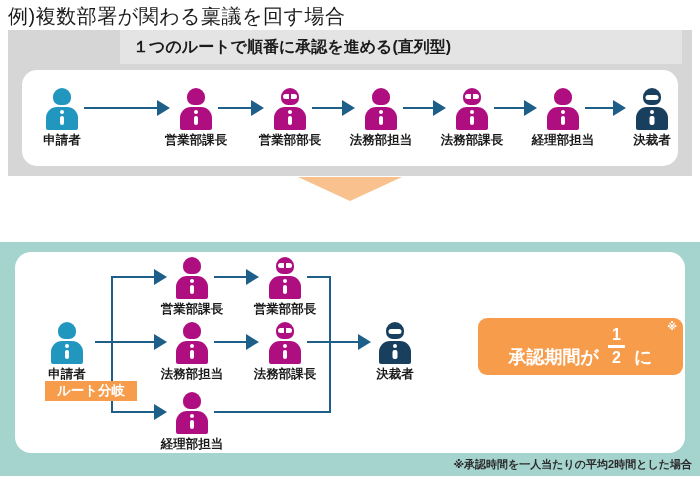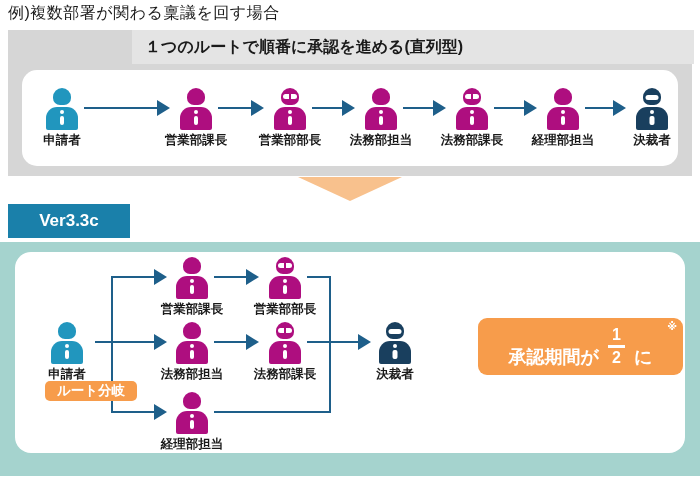--- a/index.html
+++ b/index.html
@@ -1,27 +1,27 @@
 <!DOCTYPE html>
 <html><head>
 <meta charset="utf-8">
 <style>
   html,body{margin:0;padding:0;background:#fff;}
   .canvas{
     position:relative;width:700px;height:480px;background:#ffffff;overflow:hidden;
     font-family:"Liberation Sans","DejaVu Sans",sans-serif;color:#1a1a1a;
   }
   
-  .page-title{position:absolute;left:8px;top:3px;font-size:16px;font-weight:400;letter-spacing:.5px;}
+  .page-title{position:absolute;left:8px;top:3px;font-size:20px;font-weight:400;letter-spacing:.5px;}
   .panel-gray{position:absolute;left:8px;top:30px;width:684px;height:146px;background:#d6d6d6;}
   .ver-badge{position:absolute;width:122px;height:34px;line-height:34px;text-align:center;
     color:#fff;font-weight:bold;font-size:17px;}
   .badge-gray{left:8px;top:30px;background:#8f8f8f;}
   .badge-teal{left:8px;top:204px;background:#1a80aa;}
-  .head-strip{position:absolute;left:132px;width:562px;height:34px;background:#e4e4e4;
+  .head-strip{position:absolute;left:120px;width:562px;height:34px;background:#e4e4e4;
     font-size:16px;font-weight:bold;line-height:34px;padding-left:13px;box-sizing:border-box;white-space:nowrap;}
   .head-strip-1{top:30px;}
   .head-strip-2{top:204px;}
   .hl-orange{color:#f0913f;}
   .flow-box{position:absolute;background:#fff;border-radius:15px;}
   .box-serial{left:22px;top:70px;width:656px;height:96px;}
   .teal-panel{position:absolute;left:0;top:242px;width:700px;height:234px;background:#a5d3ce;}
   .box-parallel{position:absolute;left:15px;top:252px;width:670px;height:201px;background:#fff;border-radius:16px;}
   .down-tri{position:absolute;left:298px;top:177px;width:0;height:0;
     border-left:52px solid transparent;border-right:52px solid transparent;border-top:24px solid #f8c18d;}
@@ -43,21 +43,21 @@
   .plabel{margin-top:2px;font-size:12.5px;font-weight:bold;white-space:nowrap;color:#1a1a1a;}
   
   .arrow{position:absolute;height:16px;margin-top:-8px;}
   .arrow::before{content:'';position:absolute;left:0;right:11px;top:6.75px;height:2.5px;background:#1e5f8a;}
   .arrow::after{content:'';position:absolute;right:0;top:0;width:0;height:0;
     border-top:8px solid transparent;border-bottom:8px solid transparent;border-left:13px solid #1e5f8a;}
   .hline{position:absolute;height:2.5px;margin-top:-1.25px;background:#1e5f8a;}
   .vline{position:absolute;width:2.5px;margin-left:-1.25px;background:#1e5f8a;}
   
   .branch-badge{position:absolute;left:45px;top:381px;width:92px;height:20px;background:#f79c4b;
-    border-radius:5px;color:#fff;font-weight:bold;font-size:13.5px;line-height:20px;text-align:center;white-space:nowrap;}
+    border-radius:0;color:#fff;font-weight:bold;font-size:13.5px;line-height:20px;text-align:center;white-space:nowrap;}
   .result-box{position:absolute;left:478px;top:318px;width:205px;height:57px;background:#f79c4b;border-radius:9px;
     display:flex;align-items:center;justify-content:center;color:#fff;font-weight:bold;}
   .result-box .txt{font-size:18px;margin-top:21px;}
   .frac{display:inline-flex;flex-direction:column;align-items:center;margin:0 9px;line-height:1;}
   .frac .fnum,.frac .fden{font-size:16px;}
   .frac .fbar{width:17px;height:2.5px;background:#fff;margin:2px 0;}
   .ref-mark{position:absolute;top:3px;right:6px;font-size:10px;}
   .footnote{position:absolute;right:8px;top:457px;font-size:11px;font-weight:bold;color:#2b2b2b;white-space:nowrap;}
 </style>
 </head>
@@ -144,21 +144,20 @@
         <i class="pband"></i>
         <i class="pbody"></i>
         <i class="ptdot"></i>
         <i class="ptbar"></i>
       </div>
     <div class="plabel">決裁者</div>
   </div>
 
   <div class="down-tri"></div>
 
-  <div class="ver-badge badge-teal">Ver3.3c</div>
 
   <div class="teal-panel"></div>
   <div class="box-parallel"></div>
 
   <div class="hline" style="left:95px;top:342px;width:18px"></div>
   <div class="vline" style="left:112px;top:276px;height:137px"></div>
   <div class="arrow" style="left:112px;top:277px;width:55px"></div>
   <div class="arrow" style="left:112px;top:342px;width:55px"></div>
   <div class="arrow" style="left:112px;top:412px;width:55px"></div>
   <div class="arrow" style="left:214px;top:277px;width:45px"></div>
@@ -249,14 +248,15 @@
     <span class="ref-mark">※</span>
     <span class="txt">承認期間が</span>
     <span class="frac">
         <span class="fnum">1</span>
         <span class="fbar"></span>
         <span class="fden">2</span>
       </span>
     <span class="txt">に</span>
   </div>
 
+  <div class="footnote">※承認時間を一人当たりの平均2時間とした場合</div>
 
 </div>
 
 </body></html>

